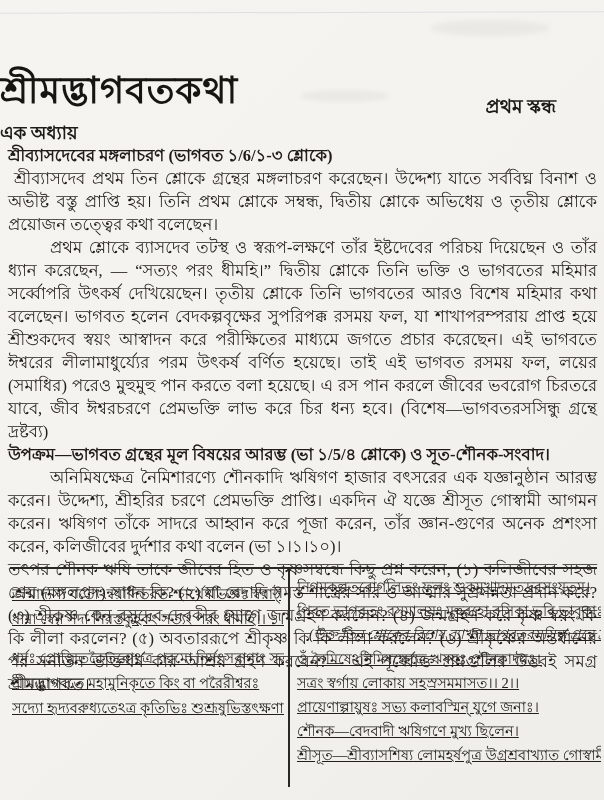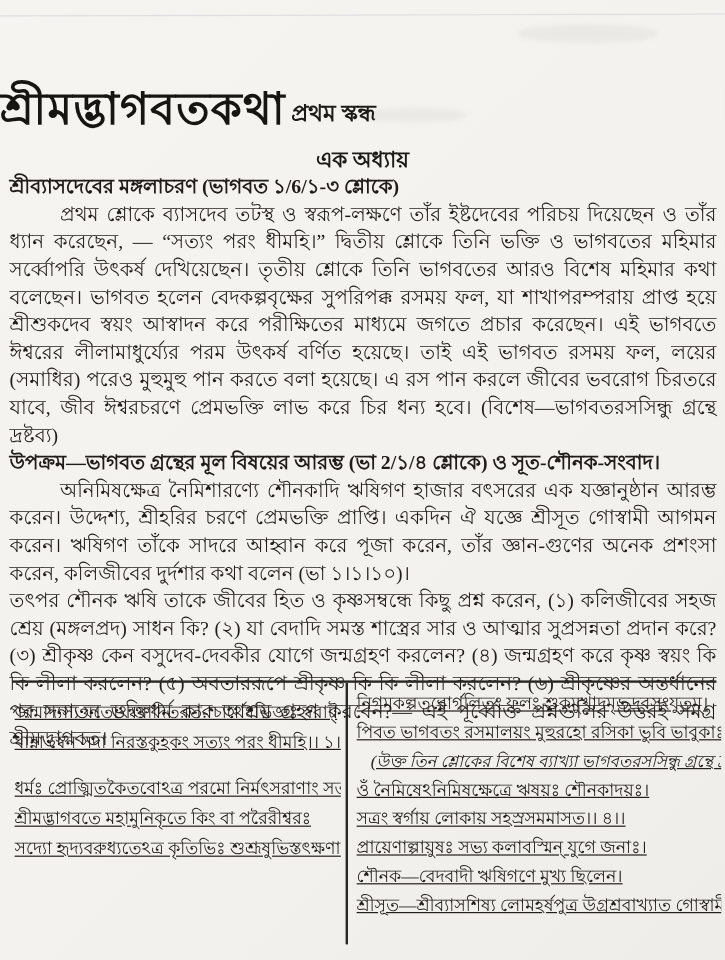--- a/index.html
+++ b/index.html
@@ -21,26 +21,26 @@
   .scan-smudge{
     position:absolute;background:#e4e3df;border-radius:50%;
     filter:blur(2px);opacity:.6;
   }
   .title{
     position:absolute;top:36px;left:0;width:604px;
     text-align:left;font-size:37px;font-weight:bold;
     letter-spacing:1px;color:#171512;
   }
   .subtitle-1{
-    position:absolute;top:80px;left:0;width:556px;
-    text-align:center;font-size:19px;font-weight:bold;
+    position:absolute;top:92px;left:0;width:556px;
+    text-align:right;font-size:19px;font-weight:bold;
   }
   .subtitle-2{
     position:absolute;top:119px;left:0;width:604px;
-    text-align:center;font-size:18px;font-weight:bold;
+    text-align:left;font-size:18px;font-weight:bold;
   }
   .body-text{
     position:absolute;top:144px;left:8px;width:589px;
     font-size:16.5px;line-height:23px;text-align:justify;
     color:#201d19;
   }
   .sec-heading{font-weight:bold;}
   .body-text p{margin:0;}
   .ind-sm{text-indent:6px;}
   .ind-lg{text-indent:42px;}
@@ -74,22 +74,23 @@
   <div class="scan-top-line"></div>
   <div class="scan-smudge" style="top:20px;left:430px;width:120px;height:16px;"></div>
   <div class="scan-smudge" style="top:90px;left:300px;width:90px;height:12px;"></div>
 
   <h1 class="title">শ্রীমদ্ভাগবতকথা</h1>
   <div class="subtitle-1">প্রথম স্কন্ধ</div>
   <div class="subtitle-2">এক অধ্যায়</div>
 
   <div class="body-text">
     <div class="sec-heading">শ্রীব্যাসদেবের মঙ্গলাচরণ (ভাগবত ১/6/১-৩ শ্লোকে)</div>
+    <p class="ind-sm">শ্রীব্যাসদেব প্রথম তিন শ্লোকে গ্রন্থের মঙ্গলাচরণ করেছেন। উদ্দেশ্য যাতে সর্ববিঘ্ন বিনাশ ও অভীষ্ট বস্তু প্রাপ্তি হয়। তিনি প্রথম শ্লোকে সম্বন্ধ, দ্বিতীয় শ্লোকে অভিধেয় ও তৃতীয় শ্লোকে প্রয়োজন তত্ত্বের কথা বলেছেন।</p>
     <p class="ind-lg">প্রথম শ্লোকে ব্যাসদেব তটস্থ ও স্বরূপ-লক্ষণে তাঁর ইষ্টদেবের পরিচয় দিয়েছেন ও তাঁর ধ্যান করেছেন, — “সত্যং পরং ধীমহি।” দ্বিতীয় শ্লোকে তিনি ভক্তি ও ভাগবতের মহিমার সর্ব্বোপরি উৎকর্ষ দেখিয়েছেন। তৃতীয় শ্লোকে তিনি ভাগবতের আরও বিশেষ মহিমার কথা বলেছেন। ভাগবত হলেন বেদকল্পবৃক্ষের সুপরিপক্ক রসময় ফল, যা শাখাপরম্পরায় প্রাপ্ত হয়ে শ্রীশুকদেব স্বয়ং আস্বাদন করে পরীক্ষিতের মাধ্যমে জগতে প্রচার করেছেন। এই ভাগবতে ঈশ্বরের লীলামাধুর্য্যের পরম উৎকর্ষ বর্ণিত হয়েছে। তাই এই ভাগবত রসময় ফল, লয়ের (সমাধির) পরেও মুহুমুহু পান করতে বলা হয়েছে। এ রস পান করলে জীবের ভবরোগ চিরতরে যাবে, জীব ঈশ্বরচরণে প্রেমভক্তি লাভ করে চির ধন্য হবে। (বিশেষ—ভাগবতরসসিন্ধু গ্রন্থে দ্রষ্টব্য)</p>
-    <div class="sec-heading">উপক্রম—ভাগবত গ্রন্থের মূল বিষয়ের আরম্ভ (ভা 2/১/৪ শ্লোকে) ও সূত-শৌনক-সংবাদ।</div>
+    <div class="sec-heading">উপক্রম—ভাগবত গ্রন্থের মূল বিষয়ের আরম্ভ (ভা ১/5/৪ শ্লোকে) ও সূত-শৌনক-সংবাদ।</div>
     <p class="ind-lg">অনিমিষক্ষেত্র নৈমিশারণ্যে শৌনকাদি ঋষিগণ হাজার বৎসরের এক যজ্ঞানুষ্ঠান আরম্ভ করেন। উদ্দেশ্য, শ্রীহরির চরণে প্রেমভক্তি প্রাপ্তি। একদিন ঐ যজ্ঞে শ্রীসূত গোস্বামী আগমন করেন। ঋষিগণ তাঁকে সাদরে আহ্বান করে পূজা করেন, তাঁর জ্ঞান-গুণের অনেক প্রশংসা করেন, কলিজীবের দুর্দশার কথা বলেন (ভা ১।১।১০)।</p>
     <p class="ind-0">তৎপর শৌনক ঋষি তাকে জীবের হিত ও কৃষ্ণসম্বন্ধে কিছু প্রশ্ন করেন, (১) কলিজীবের সহজ শ্রেয় (মঙ্গলপ্রদ) সাধন কি? (২) যা বেদাদি সমস্ত শাস্ত্রের সার ও আত্মার সুপ্রসন্নতা প্রদান করে? (৩) শ্রীকৃষ্ণ কেন বসুদেব-দেবকীর যোগে জন্মগ্রহণ করলেন? (৪) জন্মগ্রহণ করে কৃষ্ণ স্বয়ং কি কি লীলা করলেন? (৫) অবতাররূপে শ্রীকৃষ্ণ কি কি লীলা করলেন? (৬) শ্রীকৃষ্ণের অন্তর্ধানের পর সনাতন ভক্তিধর্ম কার আশ্রয় গ্রহণ করবেন?— এই পূর্ব্বোক্ত প্রশ্নগুলির উত্তরই সমগ্র শ্রীমদ্ভাগবত।</p>
   </div>
 
   <div class="hr-rule"></div>
   <div class="v-rule"></div>
 
   <div class="shloka-col shloka-left">
     <div class="verse-block">
       <div class="sh-line">জন্মাদ্যস্য যতোঽন্বয়াদিতরত-শ্চার্থেষ্বভিজ্ঞঃ স্বরাট্</div>
@@ -103,21 +104,21 @@
   </div>
 
   <div class="shloka-col shloka-right">
     <div class="verse-block">
       <div class="sh-line">নিগমকল্পতরোর্গলিতং ফলং শুকমুখাদমৃতদ্রবসংযুতম্।</div>
       <div class="sh-line">পিবত ভাগবতং রসমালয়ং মুহুরহো রসিকা ভুবি ভাবুকাঃ।। ৩।।</div>
     </div>
     <div class="sh-line note-line">(উক্ত তিন শ্লোকের বিশেষ ব্যাখ্যা ভাগবতরসসিন্ধু গ্রন্থে দ্রষ্টব্য)</div>
     <div class="verse-block">
       <div class="sh-line">ওঁ নৈমিষেঽনিমিষক্ষেত্রে ঋষয়ঃ শৌনকাদয়ঃ।</div>
-      <div class="sh-line">সত্রং স্বর্গায় লোকায় সহস্রসমমাসত।।  ৪।।</div>
+      <div class="sh-line">সত্রং স্বর্গায় লোকায় সহস্রসমমাসত।।  2।।</div>
     </div>
     <div class="verse-block">
       <div class="sh-line">প্রায়েণাল্পায়ুষঃ সভ্য কলাবস্মিন্ যুগে জনাঃ।</div>
     </div>
     <div class="verse-block">
       <div class="sh-line">শৌনক—বেদবাদী ঋষিগণে মুখ্য ছিলেন।</div>
       <div class="sh-line">শ্রীসূত—শ্রীব্যাসশিষ্য লোমহর্ষপুত্র উগ্রশ্রবাখ্যাত গোস্বামী।</div>
     </div>
   </div>
 

